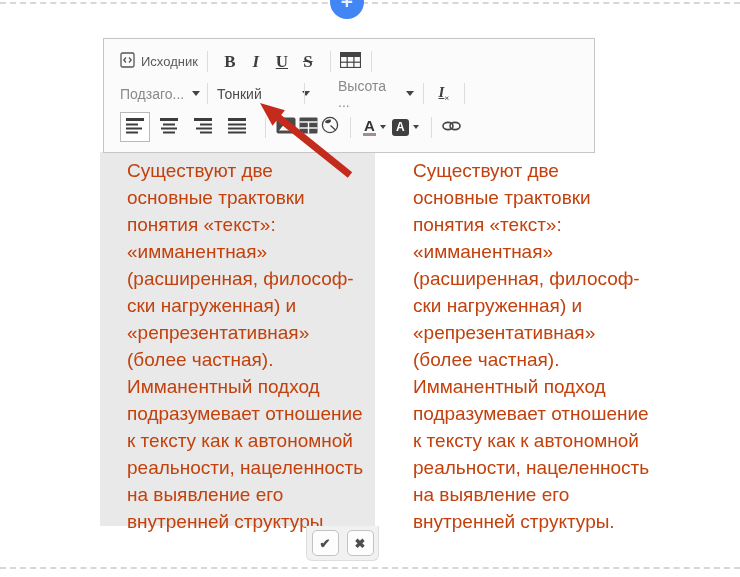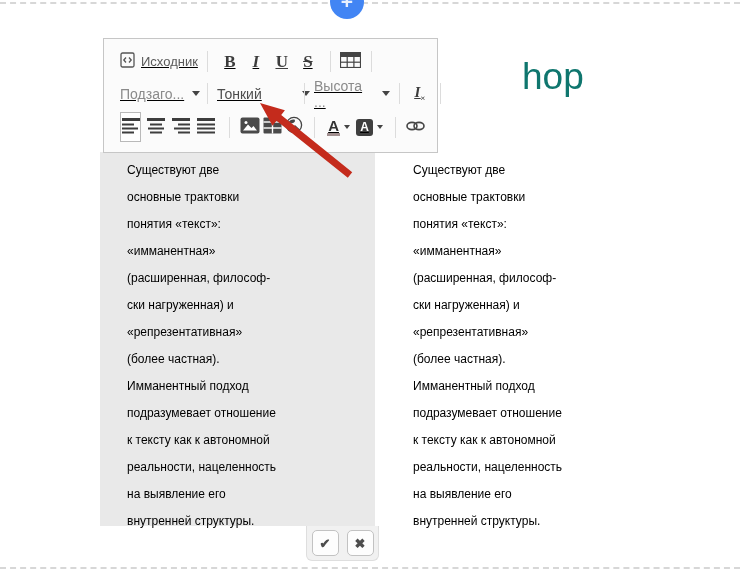--- a/index.html
+++ b/index.html
@@ -13,22 +13,22 @@
 
   
   .add-btn{position:absolute;left:330px;top:-15px;width:34px;height:34px;border-radius:50%;
            background:#4285f4;color:rgba(255,255,255,.88);display:flex;align-items:center;
            justify-content:center;font-size:21px;font-weight:bold;z-index:6;}
 
   
   .heading{position:absolute;left:522px;top:56px;font-size:37px;color:#0f766e;z-index:1;text-align:center;}
 
   
-  .toolbar{position:absolute;left:103px;top:38px;width:335px;box-sizing:border-box;
-           background:#fbfbfb;border:1px solid #c6c6c6;padding:7px 10px 8px 16px;z-index:10;text-decoration:underline;}
+  .toolbar{position:absolute;left:103px;top:38px;width:492px;box-sizing:border-box;
+           background:#fbfbfb;border:1px solid #c6c6c6;padding:7px 10px 8px 16px;z-index:10;}
   .t-row{display:flex;align-items:center;}
   .t-row1{height:31px;}
   .t-row2{height:33px;}
   .t-row3{height:34px;}
   .sep{width:1px;height:21px;background:#dcdcdc;margin:0 9px;flex:0 0 auto;}
   .tbtn{display:flex;align-items:center;justify-content:center;min-width:22px;height:26px;
         color:#3d3d3d;cursor:default;flex:0 0 auto;}
   .serif-letter{font-family:"Liberation Serif", serif;font-size:17px;font-weight:bold;width:26px;}
   .lt-italic{font-style:italic;}
   .lt-under{text-decoration:underline;}
@@ -55,21 +55,21 @@
             border-top:4.5px solid #444;margin-left:4px;}
 
   
   .arrow-wrap{position:absolute;left:248px;top:94px;z-index:20;pointer-events:none;}
 
   
   .col-left{position:absolute;left:100px;top:152px;width:275px;height:374px;background:#e9e9e9;
             box-sizing:border-box;padding:5px 0 0 27px;z-index:2;}
   .col-right{position:absolute;left:413px;top:152px;width:250px;box-sizing:border-box;
              padding-top:5px;z-index:2;}
-  .body-line{font-size:12px;line-height:27px;color:#000000;white-space:nowrap;}
+  .body-line{font-size:19px;line-height:27px;color:#c2410c;white-space:nowrap;}
 
   
   .confirm-bar{position:absolute;left:306px;top:526px;width:73px;height:35px;background:#f1f1f1;
                border:1px solid #dedede;border-top:none;border-radius:0 0 6px 6px;z-index:5;
                display:flex;align-items:center;justify-content:center;gap:8px;box-sizing:border-box;}
   .cbtn{width:25px;height:24px;background:#fdfdfd;border:1px solid #c2c2c2;border-radius:5px;
         display:flex;align-items:center;justify-content:center;font-size:13px;font-weight:bold;
         color:#4d4d4d;}
 </style>
 </head>
@@ -123,21 +123,21 @@
       <div class="dropdown dd-gray" style="width:78px;">
         <span>Подзаго...</span>
         <span class="caret"></span>
       </div>
       <div class="sep"></div>
       <div class="dropdown dd-dark" style="width:78px;">
         <span>Тонкий</span>
         <span class="caret"></span>
       </div>
       <div class="sep"></div>
-      <div class="dropdown dd-gray" style="width:76px;">
+      <div class="dropdown dd-gray" style="width:76px;margin-left:24px;">
         <span>Высота ...</span>
         <span class="caret"></span>
       </div>
       <div class="sep"></div>
       <div class="tbtn">
         <span class="removefmt"><span>I</span><span class="sub">×</span></span>
       </div>
       <div class="sep"></div>
     </div>
 

